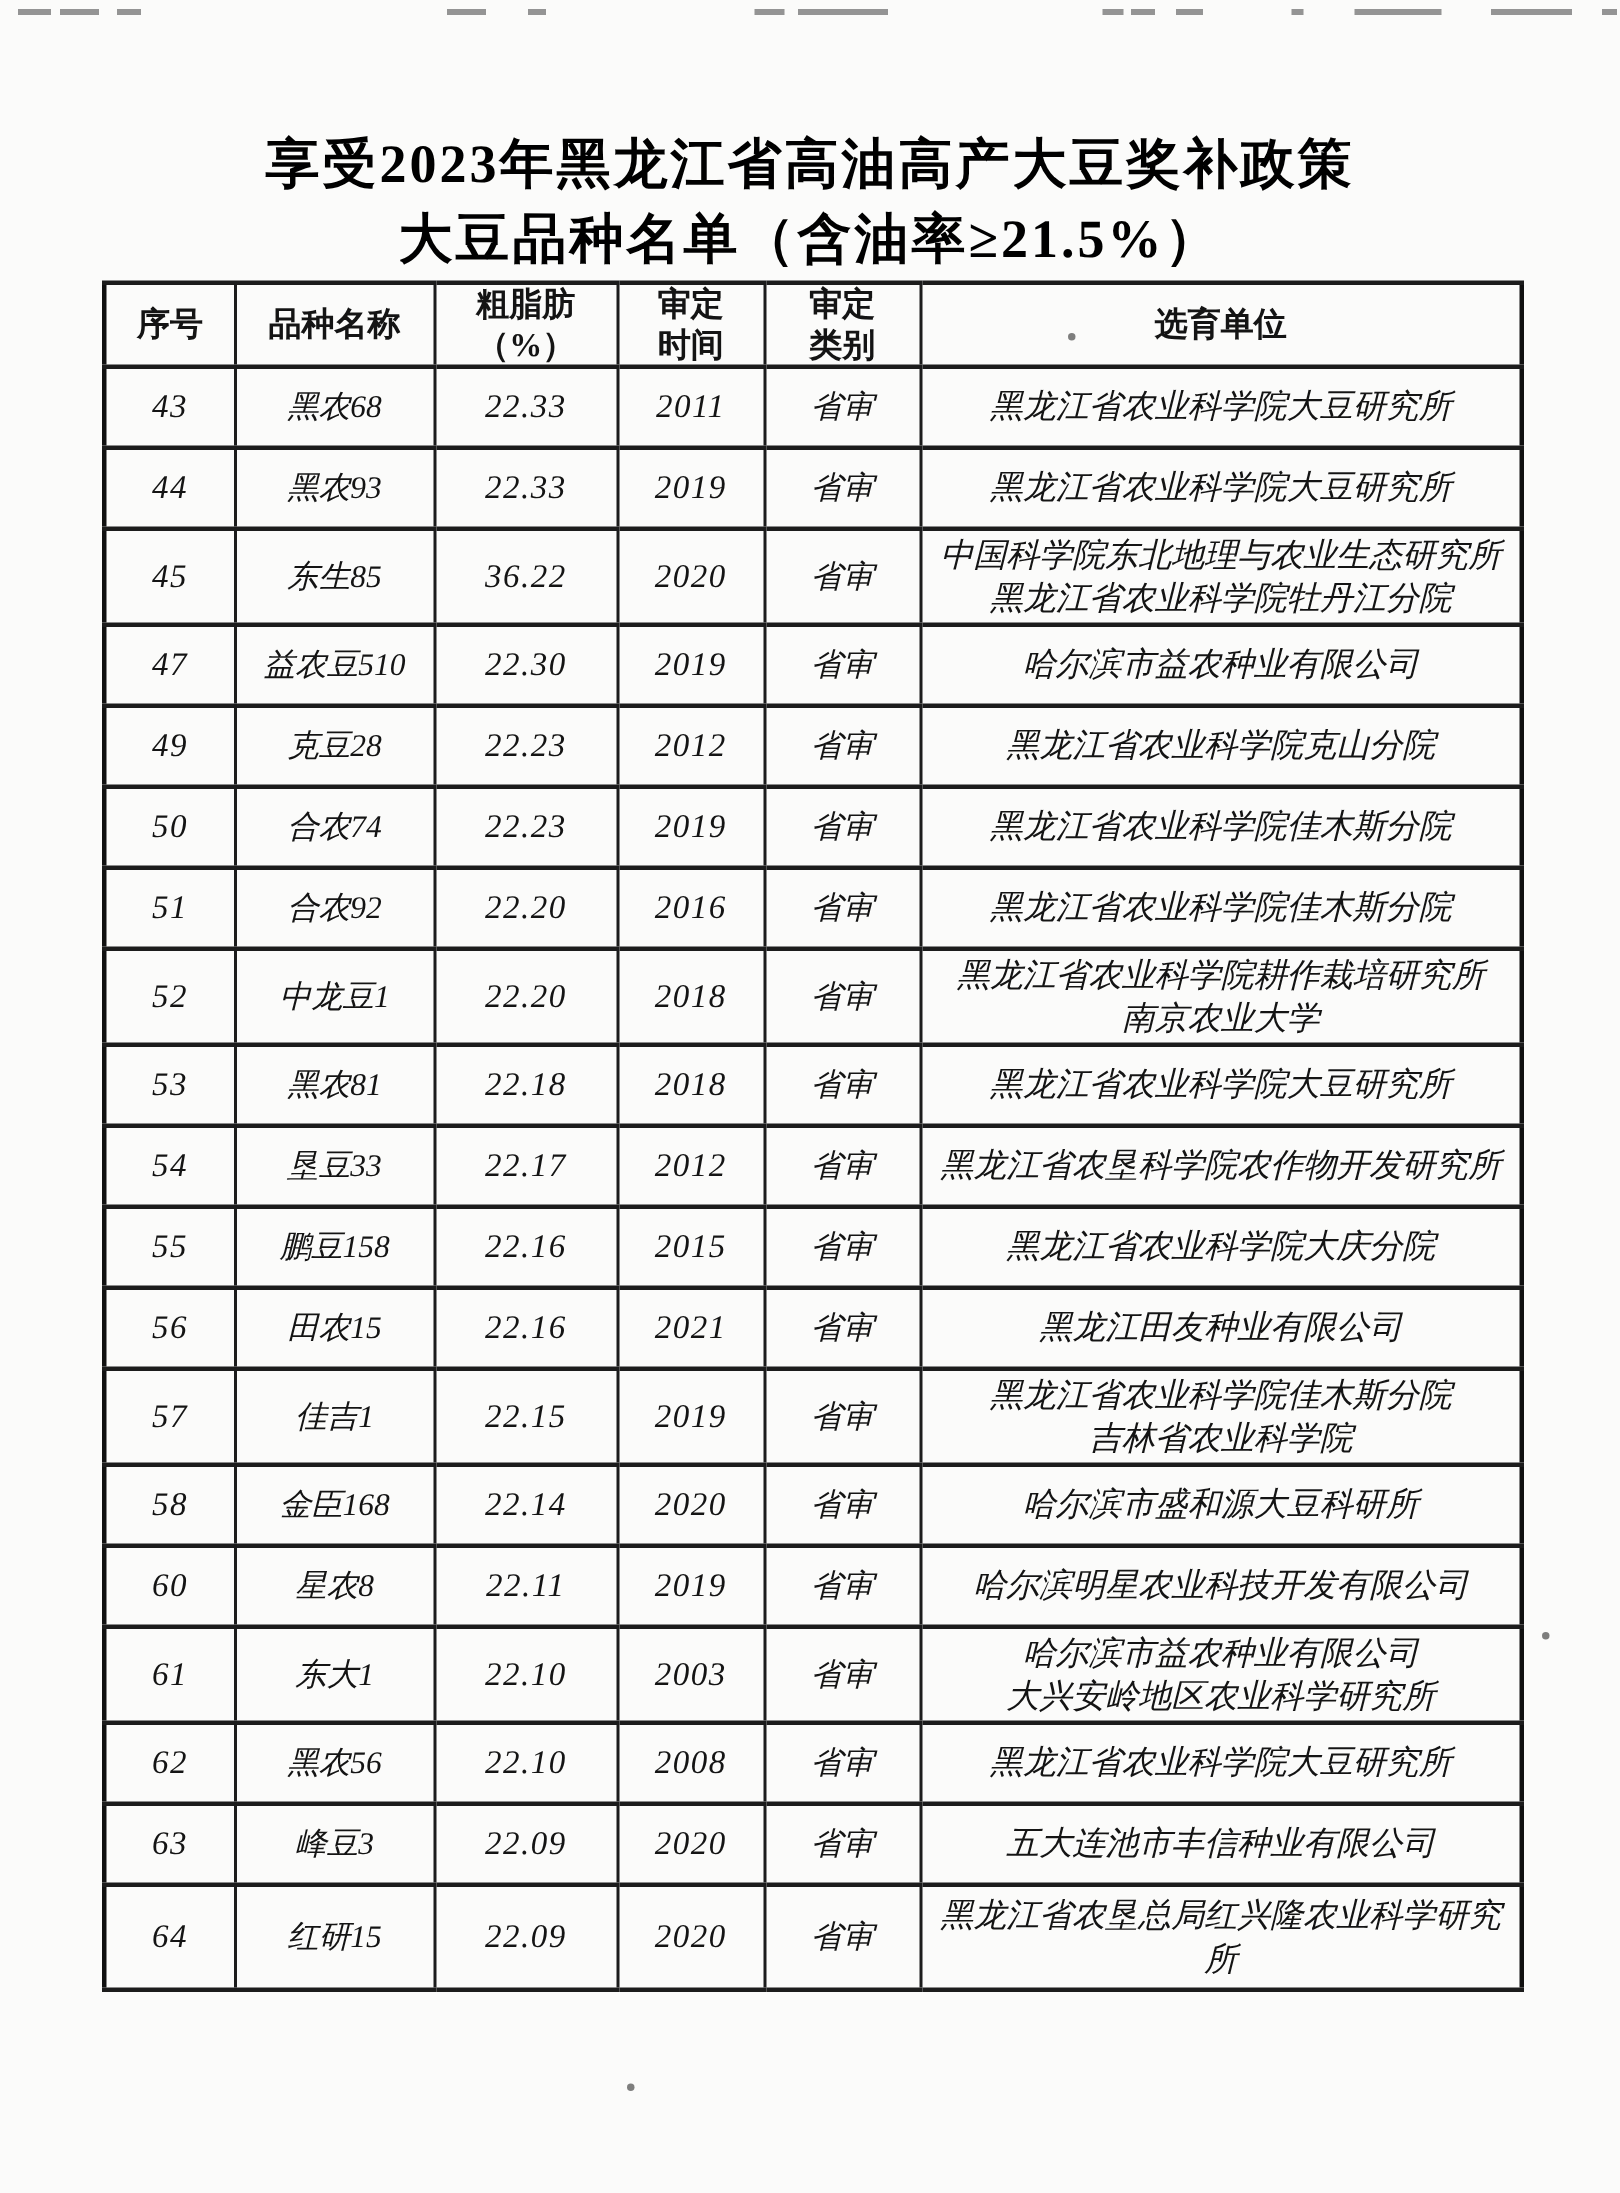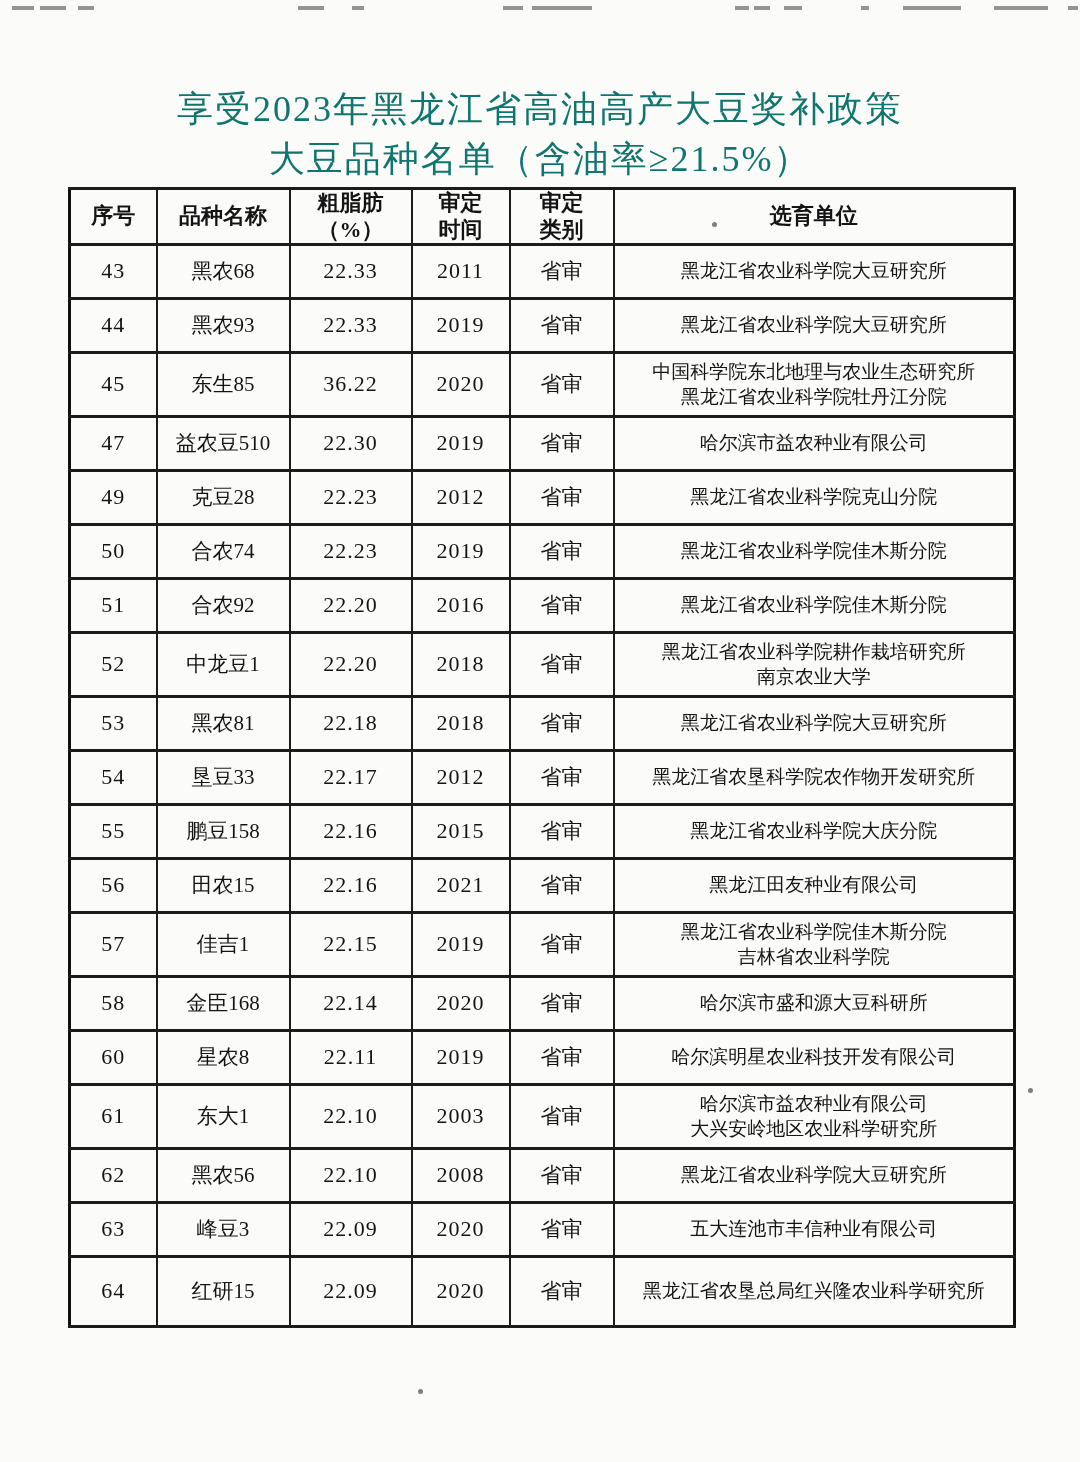--- a/index.html
+++ b/index.html
@@ -9,21 +9,21 @@
     background: #fbfbfa;
     color: #161616;
     font-family: "Liberation Serif", "DejaVu Serif", serif;
   }
   
   .dash { position: absolute; top: 6px; height: 4px; background: #2e2e2e; opacity: .5; }
   .speck { position: absolute; width: 5px; height: 5px; border-radius: 50%; background: #3a3a3a; opacity: .65; }
 
   .title {
     position: absolute; top: 84px; left: 0; width: 1080px;
-    text-align: center; font-weight: normal; color: #0f766e;
+    text-align: center; font-weight: bold; color: #000000;
     font-size: 36px; line-height: 50px; letter-spacing: 2px;
   }
   .title span { display: block; }
 
   table.doc {
     position: absolute; top: 187px; left: 68px; width: 945px;
     border-collapse: collapse; table-layout: fixed;
     border: 3px solid #101010;
   }
   th, td {
@@ -31,25 +31,25 @@
     border-top-width: 3px; border-bottom-width: 3px;
     text-align: center; vertical-align: middle;
     padding: 0 4px;
     font-size: 21px; line-height: 1.28;
     white-space: pre-line;
     color: #141414;
     overflow: hidden;
   }
   thead tr { height: 56px; }
   thead th { font-size: 22px; font-weight: bold; line-height: 1.2; }
-  tbody tr { height: 54px; }
+  tbody tr { height: 54px; font-style: italic; }
   tbody tr.tall { height: 64px; }
   tbody tr.cut { height: 70px; }
   td.c-no, td.c-fat, td.c-year { font-size: 22px; letter-spacing: 1px; }
-  td.c-org { font-size: 19px; }
+  td.c-org { font-size: 22px; }
 </style>
 </head>
 <body>
 
 <div class="dash" style="left:12px;width:22px;"></div>
 <div class="dash" style="left:40px;width:26px;"></div>
 <div class="dash" style="left:78px;width:16px;"></div>
 <div class="dash" style="left:298px;width:26px;"></div>
 <div class="dash" style="left:352px;width:12px;"></div>
 <div class="dash" style="left:503px;width:20px;"></div>

